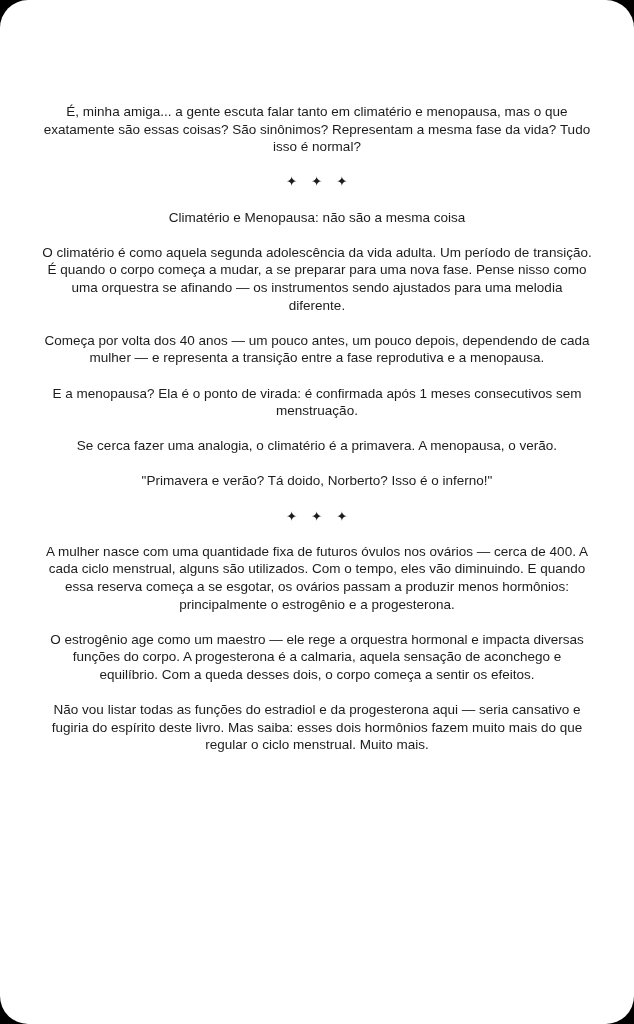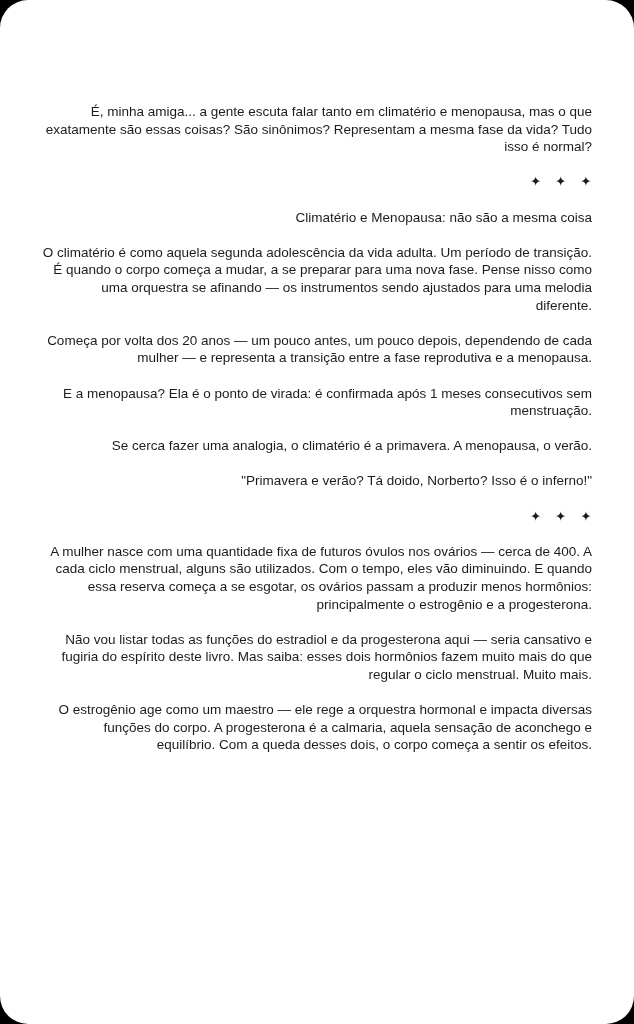--- a/index.html
+++ b/index.html
@@ -25,39 +25,39 @@
   .content {
     width: 550px;
   }
   .block {
     font-family: "Liberation Sans", "DejaVu Sans", sans-serif;
     font-size: 13.5px;
     line-height: 17.6px;
     font-weight: 400;
     color: #1c1c1c;
     margin: 0 0 17.6px 0;
-    text-align: right;
+    text-align: center;
     word-spacing: normal;
   }
   .divider {
     word-spacing: 9px;
     letter-spacing: 0.5px;
   }
 </style>
 </head>
 <body>
 
 <div class="page">
   <div class="content">
     <p class="block">É, minha amiga... a gente escuta falar tanto em climatério e menopausa, mas o que exatamente são essas coisas? São sinônimos? Representam a mesma fase da vida? Tudo isso é normal?</p>
     <p class="block divider">✦ ✦ ✦</p>
     <p class="block">Climatério e Menopausa: não são a mesma coisa</p>
     <p class="block">O climatério é como aquela segunda adolescência da vida adulta. Um período de transição. É quando o corpo começa a mudar, a se preparar para uma nova fase. Pense nisso como uma orquestra se afinando — os instrumentos sendo ajustados para uma melodia diferente.</p>
-    <p class="block">Começa por volta dos 20 anos — um pouco antes, um pouco depois, dependendo de cada mulher — e representa a transição entre a fase reprodutiva e a menopausa.</p>
+    <p class="block">Começa por volta dos 40 anos — um pouco antes, um pouco depois, dependendo de cada mulher — e representa a transição entre a fase reprodutiva e a menopausa.</p>
     <p class="block">E a menopausa? Ela é o ponto de virada: é confirmada após 1 meses consecutivos sem menstruação.</p>
     <p class="block">Se cerca fazer uma analogia, o climatério é a primavera. A menopausa, o verão.</p>
     <p class="block">"Primavera e verão? Tá doido, Norberto? Isso é o inferno!"</p>
     <p class="block divider">✦ ✦ ✦</p>
     <p class="block">A mulher nasce com uma quantidade fixa de futuros óvulos nos ovários — cerca de 400. A cada ciclo menstrual, alguns são utilizados. Com o tempo, eles vão diminuindo. E quando essa reserva começa a se esgotar, os ovários passam a produzir menos hormônios: principalmente o estrogênio e a progesterona.</p>
+    <p class="block">O estrogênio age como um maestro — ele rege a orquestra hormonal e impacta diversas funções do corpo. A progesterona é a calmaria, aquela sensação de aconchego e equilíbrio. Com a queda desses dois, o corpo começa a sentir os efeitos.</p>
     <p class="block">Não vou listar todas as funções do estradiol e da progesterona aqui — seria cansativo e fugiria do espírito deste livro. Mas saiba: esses dois hormônios fazem muito mais do que regular o ciclo menstrual. Muito mais.</p>
-    <p class="block">O estrogênio age como um maestro — ele rege a orquestra hormonal e impacta diversas funções do corpo. A progesterona é a calmaria, aquela sensação de aconchego e equilíbrio. Com a queda desses dois, o corpo começa a sentir os efeitos.</p>
   </div>
 </div>
 
 </body></html>

